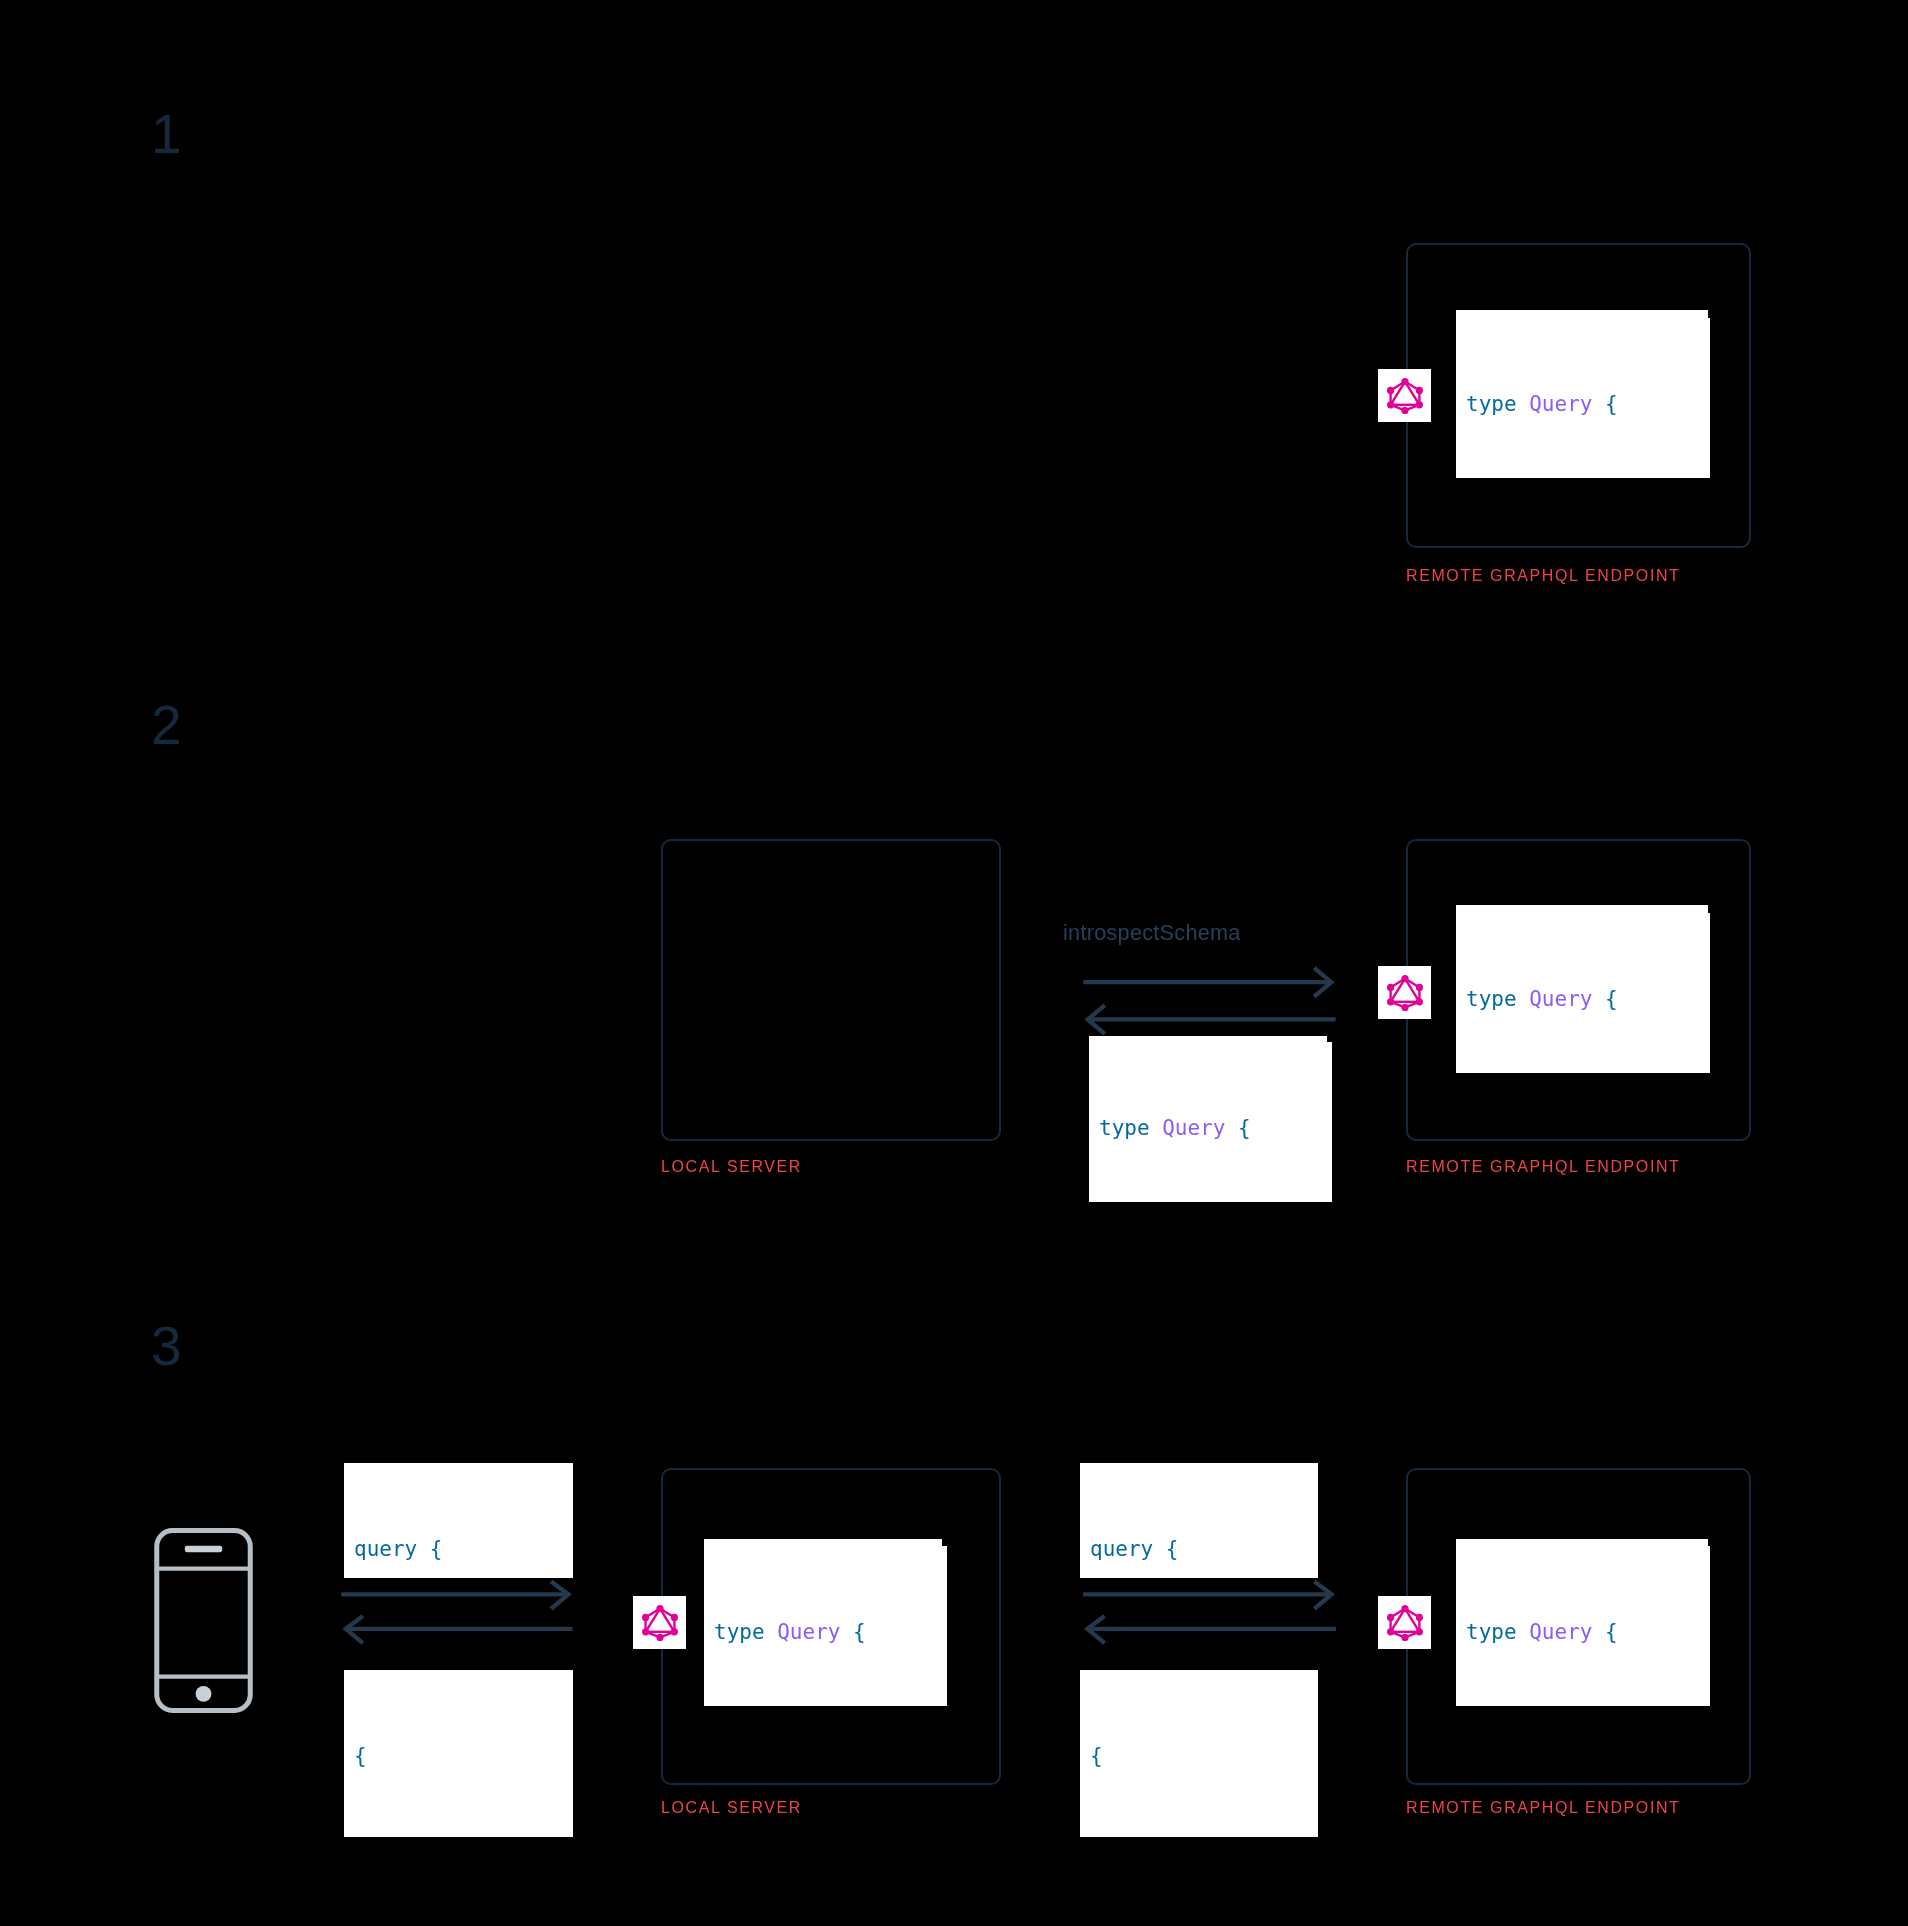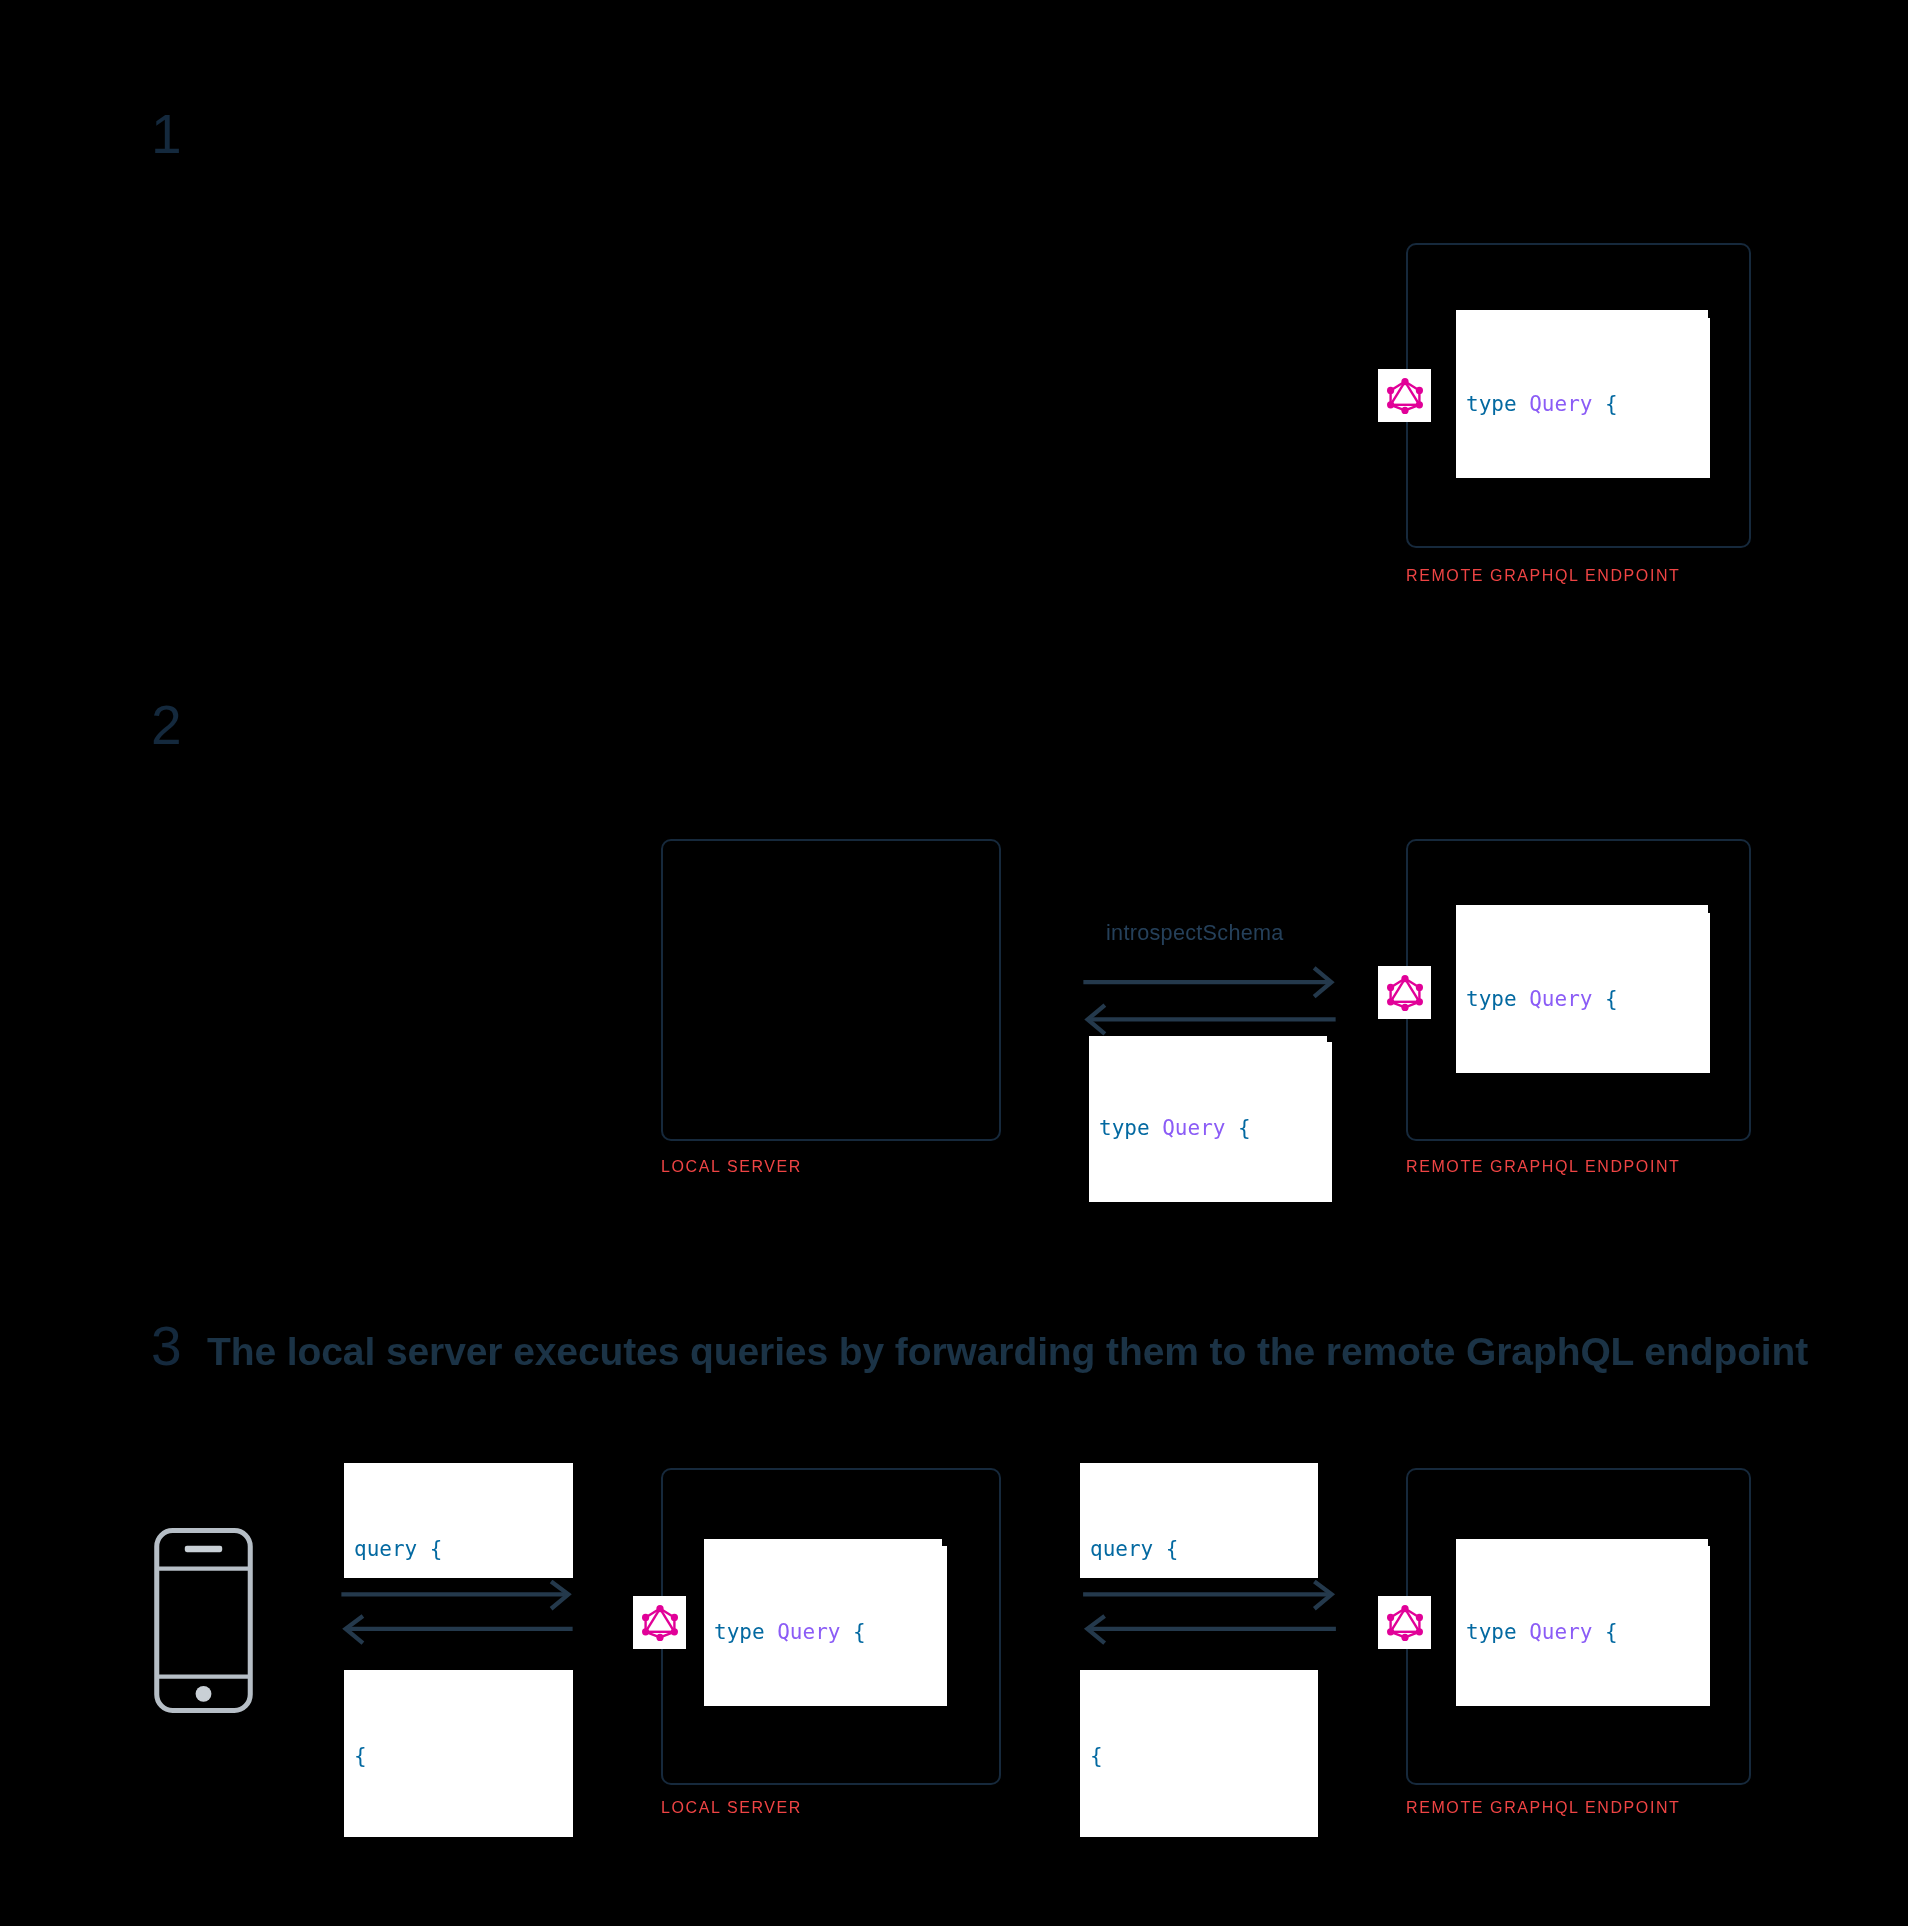--- a/index.html
+++ b/index.html
@@ -156,21 +156,21 @@
   <div class="step-head" style="left:151px; top:698px;">
     <span class="step-num">2</span>
   </div>
 
   <div class="node-box" style="left:661px; top:839px; width:340px; height:302px;"></div>
   <div class="node-label" style="left:661px; top:1158px; width:340px;">LOCAL SERVER</div>
 
   <div class="node-box" style="left:1406px; top:839px; width:345px; height:302px;"></div>
   <div class="node-label" style="left:1406px; top:1158px; width:345px;">REMOTE GRAPHQL ENDPOINT</div>
 
-  <div class="arrow-label" style="left:1106px; top:920px;">introspectSchema</div>
+  <div class="arrow-label" style="left:1063px; top:920px;">introspectSchema</div>
   <svg class="arrow-wrap" style="left:1080px; top:965px;" width="259" height="86" viewBox="0 0 360 120">
     <g stroke="#24394c" stroke-width="6" fill="none">
       <line x1="4" y1="24" x2="348" y2="24"></line>
       <polyline points="326,4 350,24 326,44"></polyline>
       <line x1="12" y1="76" x2="356" y2="76"></line>
       <polyline points="34,56 10,76 34,96"></polyline>
     </g>
   </svg>
 
   <div class="code-back" style="left:1089px; top:1036px; width:238px; height:160px;"></div>
@@ -216,21 +216,20 @@
           <circle cx="86" cy="36" r="9"></circle>
         <circle cx="14" cy="72" r="9"></circle>
           <circle cx="86" cy="72" r="9"></circle>
           <circle cx="50" cy="86" r="9"></circle>
       </g>
     </svg>
   </div>
 
   <div class="step-head" style="left:151px; top:1319px;">
     <span class="step-num">3</span>
-    <span class="step-title">The local server executes queries by forwarding them to the remote GraphQL endpoint</span>
   </div>
 
   <svg class="phone" style="left:153px; top:1527px;" width="101" height="187" viewBox="0 0 140 260">
     <rect x="5" y="5" width="130" height="250" rx="22" ry="22" fill="none" stroke="#b6bec6" stroke-width="7"></rect>
     <line x1="5" y1="58" x2="135" y2="58" stroke="#b6bec6" stroke-width="6"></line>
     <line x1="5" y1="208" x2="135" y2="208" stroke="#b6bec6" stroke-width="6"></line>
     <rect x="44" y="26" width="52" height="9" rx="3" fill="#c9d0d6"></rect>
     <circle cx="70" cy="232" r="11" fill="#c9d0d6"></circle>
   </svg>
 

